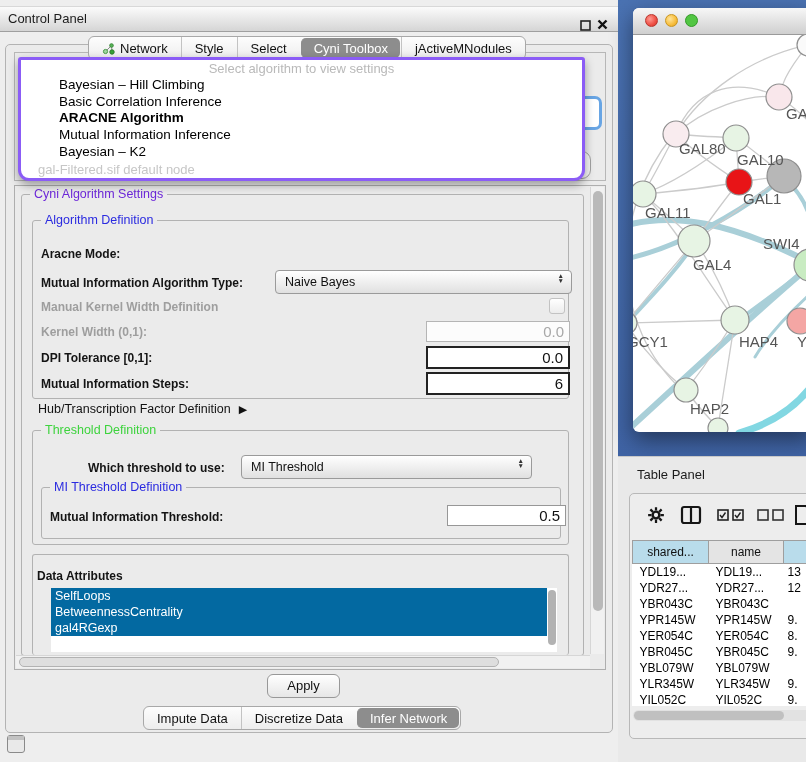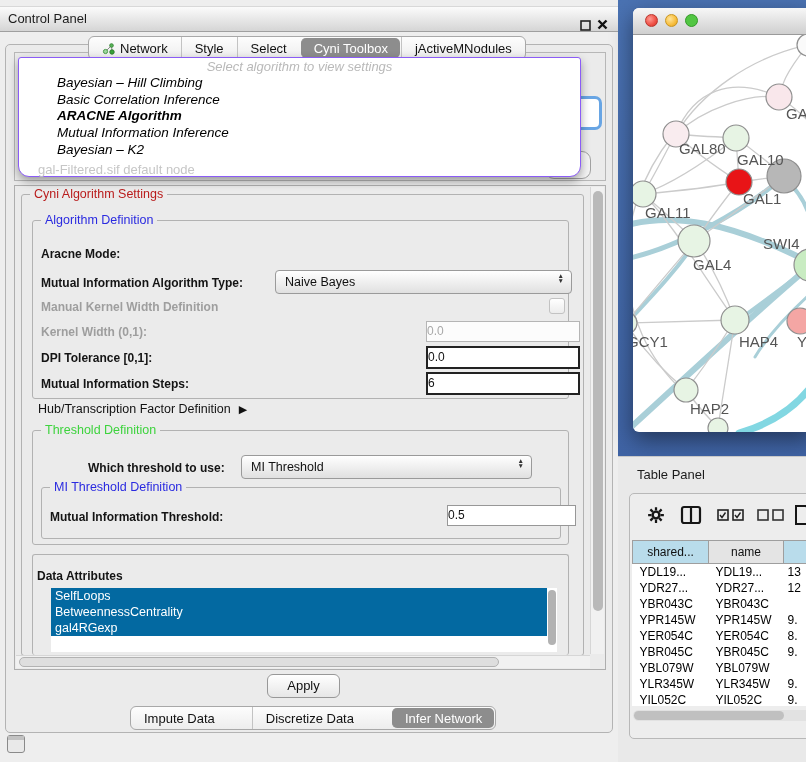--- a/index.html
+++ b/index.html
@@ -11,50 +11,50 @@
   .cp-title{position:absolute;left:8px;top:4px;font-size:13px;color:#1c1c1c;}
   .cp-body{position:absolute;left:5px;top:44px;width:606px;height:687px;background:#ebebeb;
     border:1px solid #b3b3b3;border-radius:5px;}
   .tabgroup{position:absolute;display:flex;height:22px;background:linear-gradient(#fdfdfd,#ededed);
     border:1px solid #a8a8a8;border-radius:6px;font-size:13px;z-index:4;align-items:stretch;}
   .tab{display:flex;align-items:center;gap:5px;padding:0 13px;color:#111;border-left:1px solid #c3c3c3;}
   .tab:first-child{border-left:none;}
   .tab.sel{background:#8d8d8d;color:#fff;border-left-color:#8d8d8d;border-radius:5px;margin:1px;padding:8px 12px;}
   .tabicon{display:inline-block;}
   #top-tabs{left:88px;top:36px;}
-  #bottom-tabs{left:130px;top:706px;gap:24px;}
+  #bottom-tabs{left:143px;top:706px;}
   
   .upper-box{position:absolute;left:14px;top:52px;width:590px;height:127px;border:1px solid #b7b7b7;background:#ebebeb;z-index:1;}
   .frag-combo-focus{position:absolute;left:570px;top:96px;width:26px;height:28px;border:3px solid #68a5e4;border-radius:7px;background:#fff;z-index:2;}
   .frag-rounded{position:absolute;left:545px;top:151px;width:44px;height:26px;border:1px solid #a2a2a2;border-radius:9px;background:#f4f4f4;z-index:2;}
   .frag-text{position:absolute;left:38px;top:162px;font-size:13px;color:#c6c6c6;z-index:6;white-space:nowrap;}
   
   #algo-popup{position:absolute;left:18px;top:57px;width:561px;height:118px;background:#fff;
-    border:1px solid #8b5cf6;border-radius:3px 3px 11px 11px;box-shadow:0 4px 10px rgba(0,0,0,0.35);z-index:5;overflow:hidden;font-style:italic;}
+    border:3px solid #8b5cf6;border-radius:3px 3px 11px 11px;box-shadow:0 4px 10px rgba(0,0,0,0.35);z-index:5;overflow:hidden;}
   .dd-placeholder{text-align:center;color:#b9b9b9;font-size:13px;height:16px;line-height:16px;margin-top:1px;}
   .dd-item{height:16.7px;line-height:16.7px;padding-left:2px;font-size:13.5px;color:#000;white-space:nowrap;margin-left:36px;}
   .dd-item.bold{font-weight:bold;}
   
   #settings{position:absolute;left:14px;top:185px;width:590px;height:483px;border:1px solid #aeaeae;background:#ebebeb;z-index:2;}
   .vscroll{position:absolute;right:1px;top:1px;width:13px;height:467px;background:#f1f1f1;border-left:1px solid #d6d6d6;}
   .vthumb{position:absolute;right:1px;top:4px;width:10px;height:420px;background:#b9b9b9;border-radius:5px;}
   .hscroll{position:absolute;left:1px;bottom:1px;height:12px;width:574px;background:#f1f1f1;border-top:1px solid #d6d6d6;}
   .hthumb{position:absolute;left:3px;bottom:1px;height:8px;width:478px;background:#dedede;border:1px solid #b2b2b2;border-radius:5px;}
   .groupbox{position:absolute;border:1px solid #b2b2b2;border-radius:3px;}
   .legend{position:absolute;top:-8px;left:8px;background:#ebebeb;padding:0 4px;font-size:12.5px;white-space:nowrap;}
-  .legend.black{color:#b91c1c;}
+  .legend.black{color:#6d28d9;}
   .legend.blue{color:#2a2ae0;}
   .legend.green{color:#3dd33d;}
   .blbl{position:absolute;font-size:12px;font-weight:bold;color:#141414;white-space:nowrap;}
   .glbl{position:absolute;font-size:12px;font-weight:bold;color:#9e9e9e;white-space:nowrap;}
   .combo{position:absolute;height:22px;border:1px solid #9a9a9a;border-radius:4px;
     background:linear-gradient(#ffffff,#e0e0e0);font-size:12.5px;color:#111;line-height:22px;padding-left:9px;}
   .combo .arrows{position:absolute;right:7px;top:3px;display:flex;flex-direction:column;font-size:6.5px;line-height:4.5px;color:#333;}
   .chk{position:absolute;width:14px;height:14px;border:1px solid #c2c2c2;border-radius:3px;background:linear-gradient(#fff,#ececec);}
-  .field{position:absolute;height:19px;background:#fff;border:1px solid #979797;font-size:12px;line-height:19px;text-align:left;padding-right:15px;color:#111;}
+  .field{position:absolute;height:19px;background:#fff;border:1px solid #979797;font-size:15px;line-height:19px;text-align:right;padding-right:5px;color:#111;}
   .field.strong{border:2px solid #222;height:19px;}
   .field.dis{border:1px solid #b5b5b5;color:#a8a8a8;background:#fcfcfc;}
   .hub-row{position:absolute;font-size:12.5px;color:#111;white-space:nowrap;}
   .hub-row .tri{font-size:11px;margin-left:8px;}
   .attr-label{position:absolute;font-size:12px;font-weight:bold;color:#141414;}
   #attr-list{position:absolute;background:#fff;overflow:hidden;}
   .attr-item{height:16px;line-height:16px;padding-left:4px;font-size:12.5px;color:#fff;background:#0369a1;width:calc(100% - 10px);white-space:nowrap;}
   .list-vscroll{position:absolute;right:0;top:0;width:10px;height:100%;background:#fff;}
   .list-vthumb{position:absolute;right:1px;top:2px;width:8px;height:55px;background:#b2b2b2;border-radius:4px;}
   .apply-btn{position:absolute;left:267px;top:674px;width:71px;height:22px;border:1px solid #989898;border-radius:6px;

